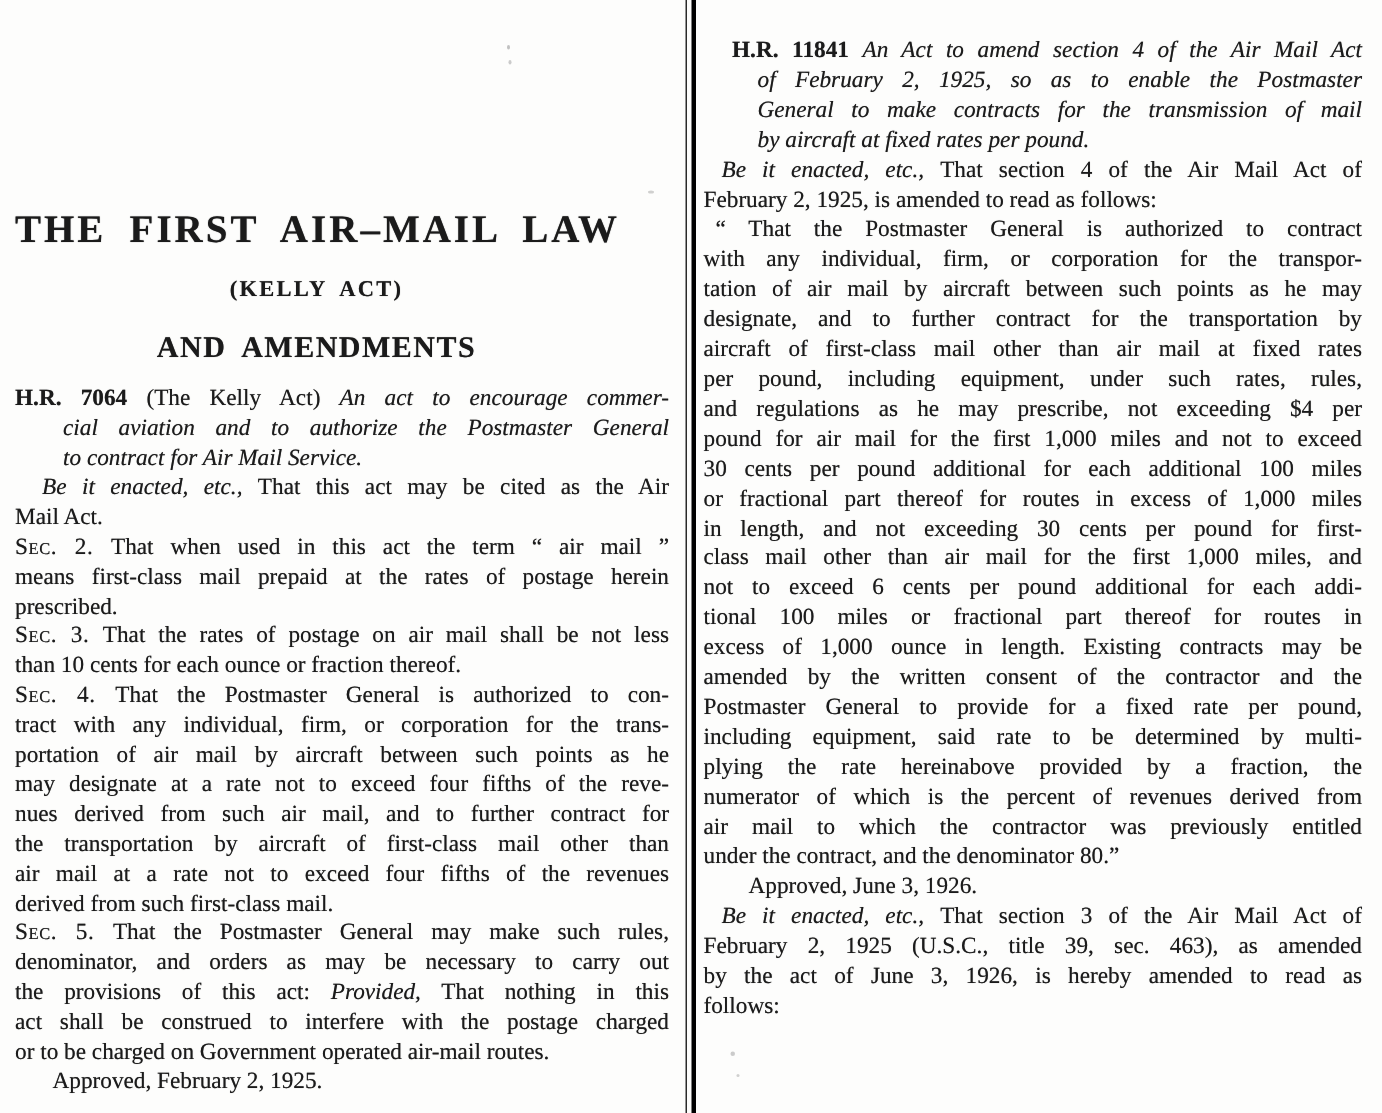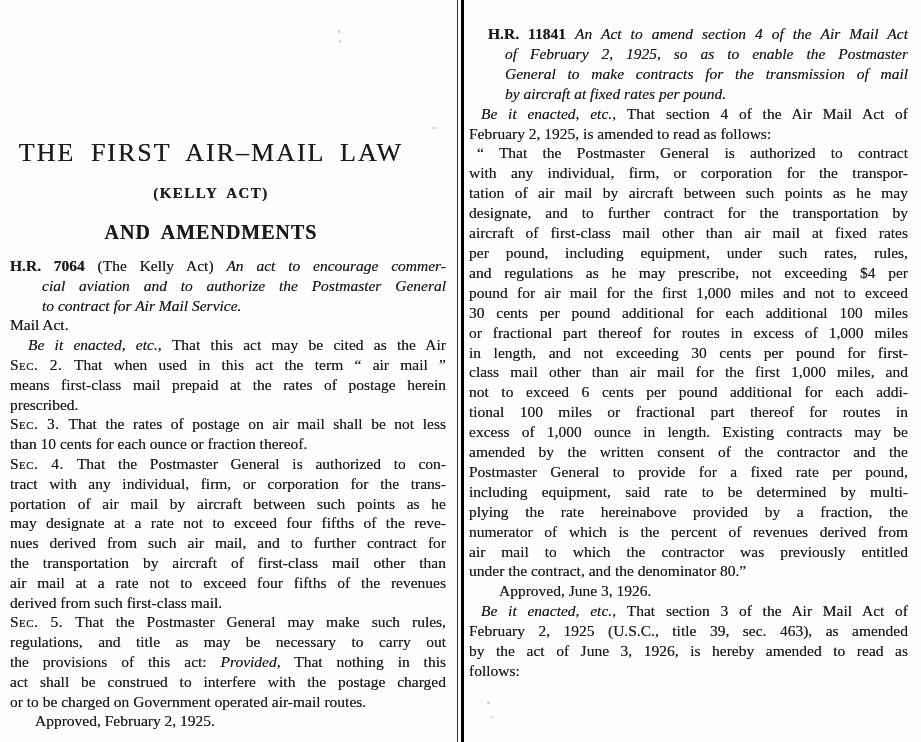--- a/index.html
+++ b/index.html
@@ -17,21 +17,21 @@
   
   .gutter-thin{position:absolute;left:457px;top:0;width:1px;height:742px;background:#2a2a2a;}
   .gutter-thick{position:absolute;left:461px;top:0;width:3px;height:742px;background:#000;}
 
   .col{position:absolute;}
   .col-left{left:10px;top:138px;width:436px;}
   .col-right{left:469px;top:24px;width:439px;}
 
   .heading{text-align:center;padding-right:34px;}
   .h-title{
-    font-size:26px;line-height:30px;font-weight:normal;
+    font-size:26px;line-height:30px;font-weight:bold;
     letter-spacing:2px;word-spacing:7px;white-space:nowrap;
     text-shadow:0 0 0.6px rgba(0,0,0,.7);
   }
   .h-sub{
     margin-top:14px;font-size:15px;line-height:22px;font-weight:bold;
     letter-spacing:1.5px;word-spacing:4px;
     text-shadow:0 0 0.5px rgba(0,0,0,.7);
   }
   .h-sub2{
     margin-top:16px;font-size:20px;line-height:24px;font-weight:bold;
@@ -70,22 +70,22 @@
       <div class="h-sub">(KELLY ACT)</div>
       <div class="h-sub2">AND AMENDMENTS</div>
     </div>
     <div class="body-block">
         <div>
           <div class="ln j"><span class="st-b">H.R. 7064 </span><span class="st-r">(The Kelly Act) </span><span class="st-i">An act to encourage commer-</span></div>
           <div class="ln j" style="padding-left: 32px;"><span class="st-i">cial aviation and to authorize the Postmaster General</span></div>
           <div class="ln" style="padding-left: 32px;"><span class="st-i">to contract for Air Mail Service.</span></div>
         </div>
         <div>
+          <div class="ln j" style="padding-left: 18px;"><span class="st-i">Be it enacted, etc., </span><span class="st-r">That this act may be cited as the Air</span></div>
           <div class="ln"><span class="st-r">Mail Act.</span></div>
-          <div class="ln j" style="padding-left: 18px;"><span class="st-i">Be it enacted, etc., </span><span class="st-r">That this act may be cited as the Air</span></div>
         </div>
         <div>
           <div class="ln j"><span class="st-sc">Sec. 2. </span><span class="st-r">That when used in this act the term “ air mail ”</span></div>
           <div class="ln j"><span class="st-r">means first-class mail prepaid at the rates of postage herein</span></div>
           <div class="ln"><span class="st-r">prescribed.</span></div>
         </div>
         <div>
           <div class="ln j"><span class="st-sc">Sec. 3. </span><span class="st-r">That the rates of postage on air mail shall be not less</span></div>
           <div class="ln"><span class="st-r">than 10 cents for each ounce or fraction thereof.</span></div>
         </div>
@@ -94,21 +94,21 @@
           <div class="ln j"><span class="st-r">tract with any individual, firm, or corporation for the trans-</span></div>
           <div class="ln j"><span class="st-r">portation of air mail by aircraft between such points as he</span></div>
           <div class="ln j"><span class="st-r">may designate at a rate not to exceed four fifths of the reve-</span></div>
           <div class="ln j"><span class="st-r">nues derived from such air mail, and to further contract for</span></div>
           <div class="ln j"><span class="st-r">the transportation by aircraft of first-class mail other than</span></div>
           <div class="ln j"><span class="st-r">air mail at a rate not to exceed four fifths of the revenues</span></div>
           <div class="ln"><span class="st-r">derived from such first-class mail.</span></div>
         </div>
         <div>
           <div class="ln j"><span class="st-sc">Sec. 5. </span><span class="st-r">That the Postmaster General may make such rules,</span></div>
-          <div class="ln j"><span class="st-r">regulations, and title as may be necessary to carry out</span></div>
+          <div class="ln j"><span class="st-r">denominator, and orders as may be necessary to carry out</span></div>
           <div class="ln j"><span class="st-r">the provisions of this act: </span><span class="st-i">Provided,</span><span class="st-r"> That nothing in this</span></div>
           <div class="ln j"><span class="st-r">act shall be construed to interfere with the postage charged</span></div>
           <div class="ln"><span class="st-r">or to be charged on Government operated air-mail routes.</span></div>
         </div>
         <div>
           <div class="ln" style="padding-left: 25px;"><span class="st-r">Approved, February 2, 1925.</span></div>
         </div>
       </div>
   </div>
 

